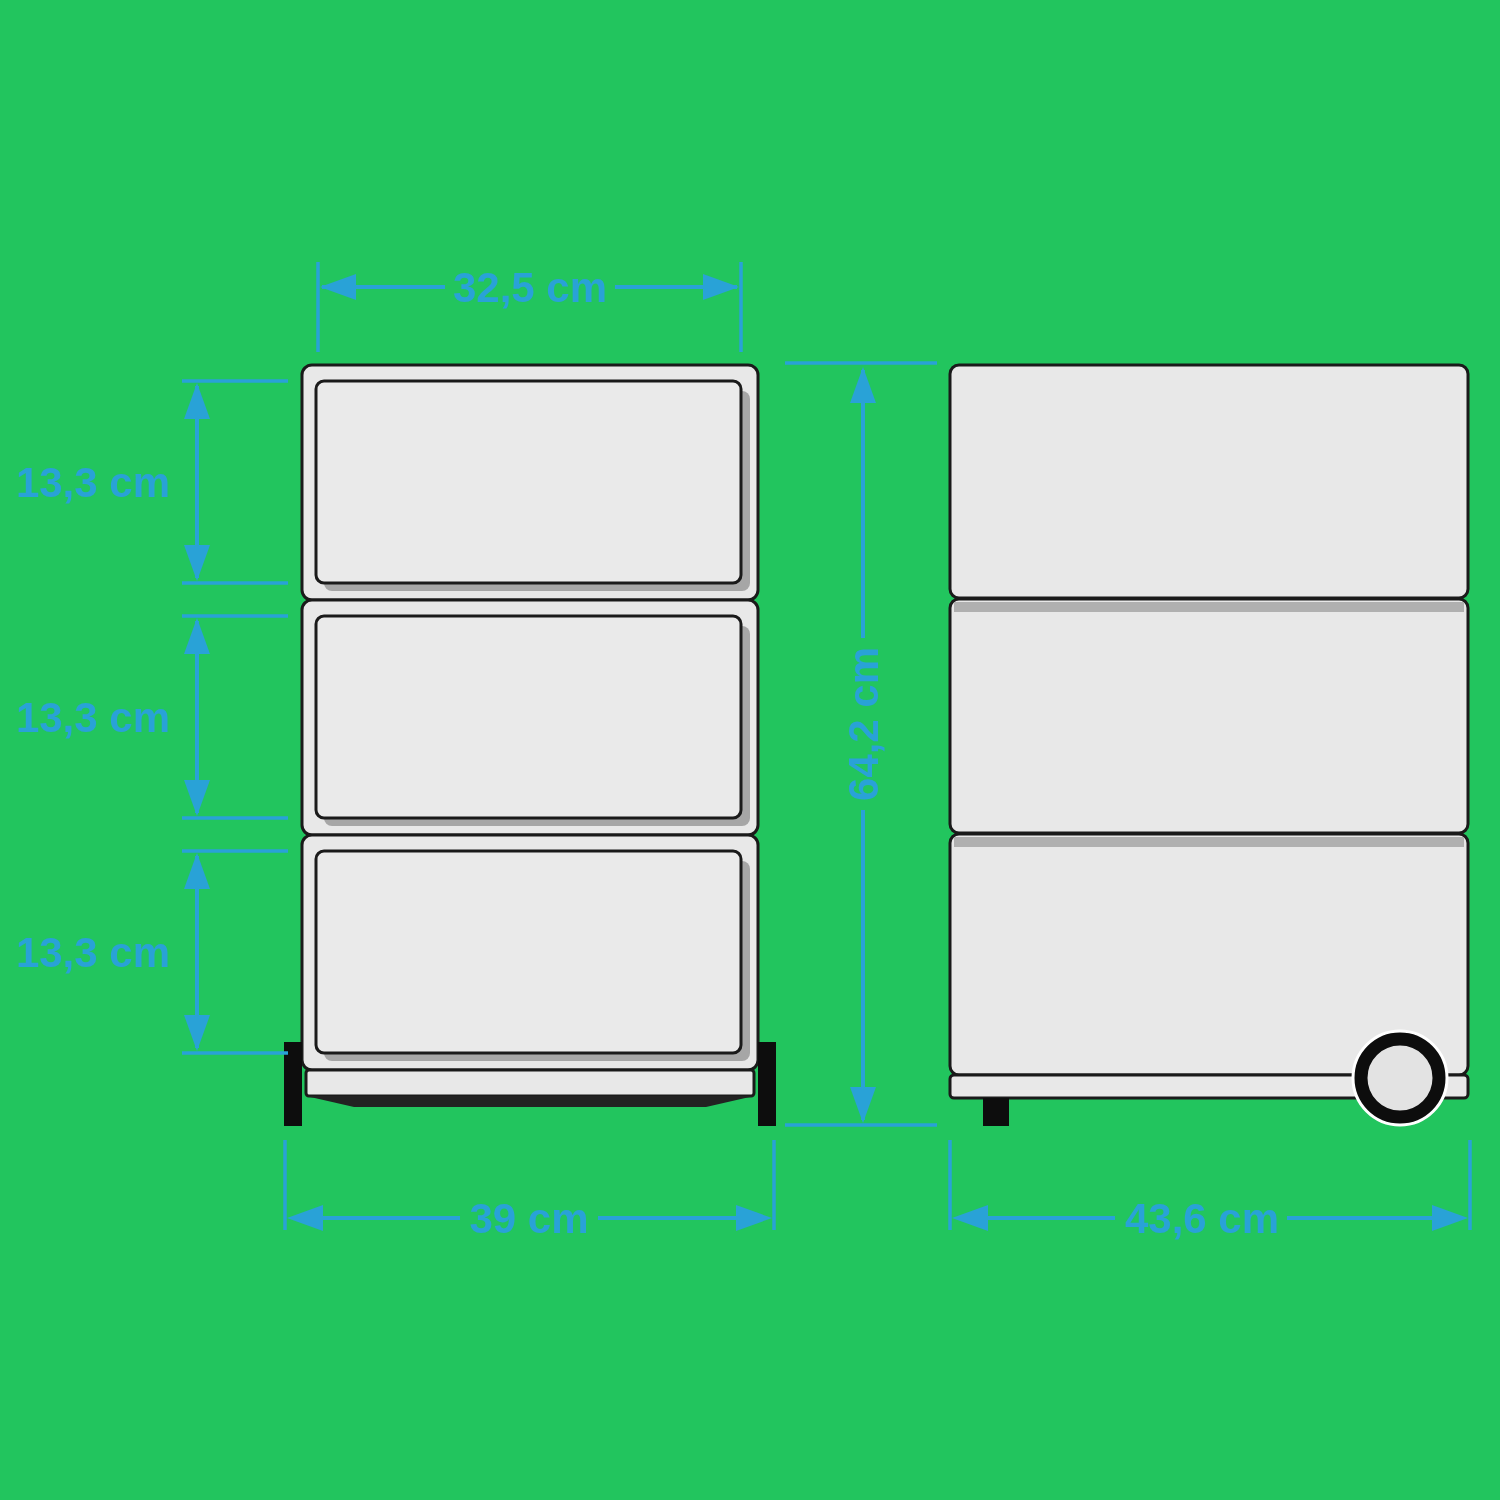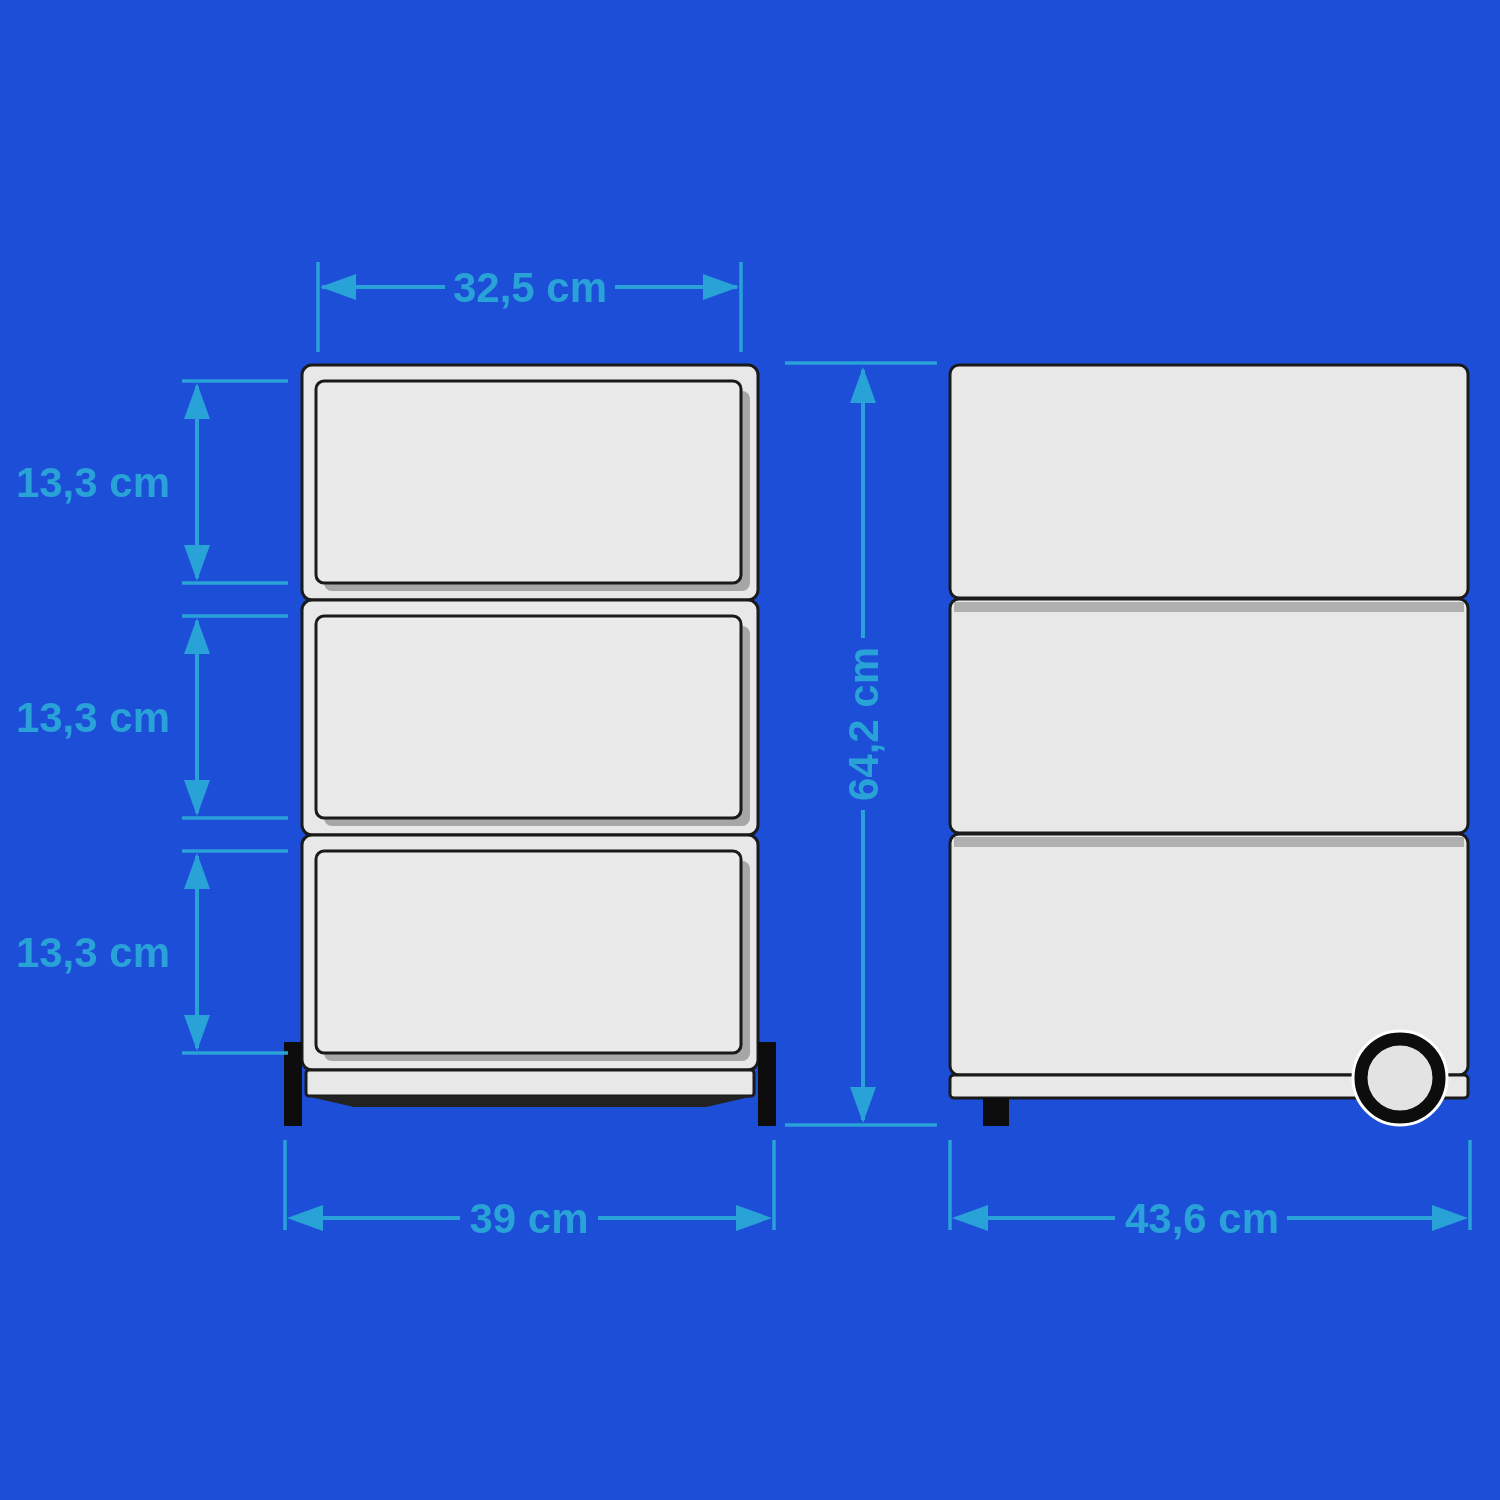--- a/index.html
+++ b/index.html
@@ -4,21 +4,21 @@
 <style>
   html, body {
     margin: 0;
     padding: 0;
     background: #ffffff;
   }
   .stage {
     position: relative;
     width: 1500px;
     height: 1500px;
-    background: #1d4ed8;
+    background: #22c55e;
     overflow: hidden;
   }
   svg { display: block; }
   svg text {
     font-family: "Liberation Sans", "DejaVu Sans", sans-serif;
     font-weight: bold;
     font-size: 42px;
     fill: #29a2d7;
   }
   .dim-line   { stroke: #29a2d7; stroke-width: 4; fill: none; }

